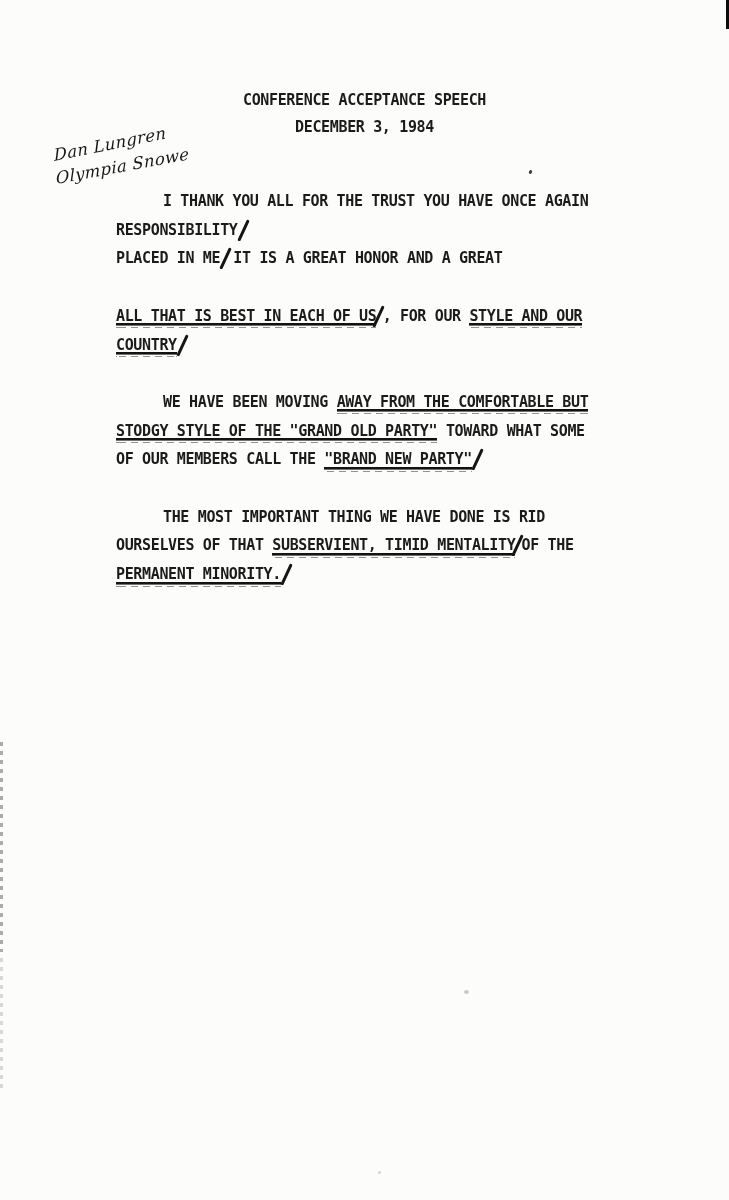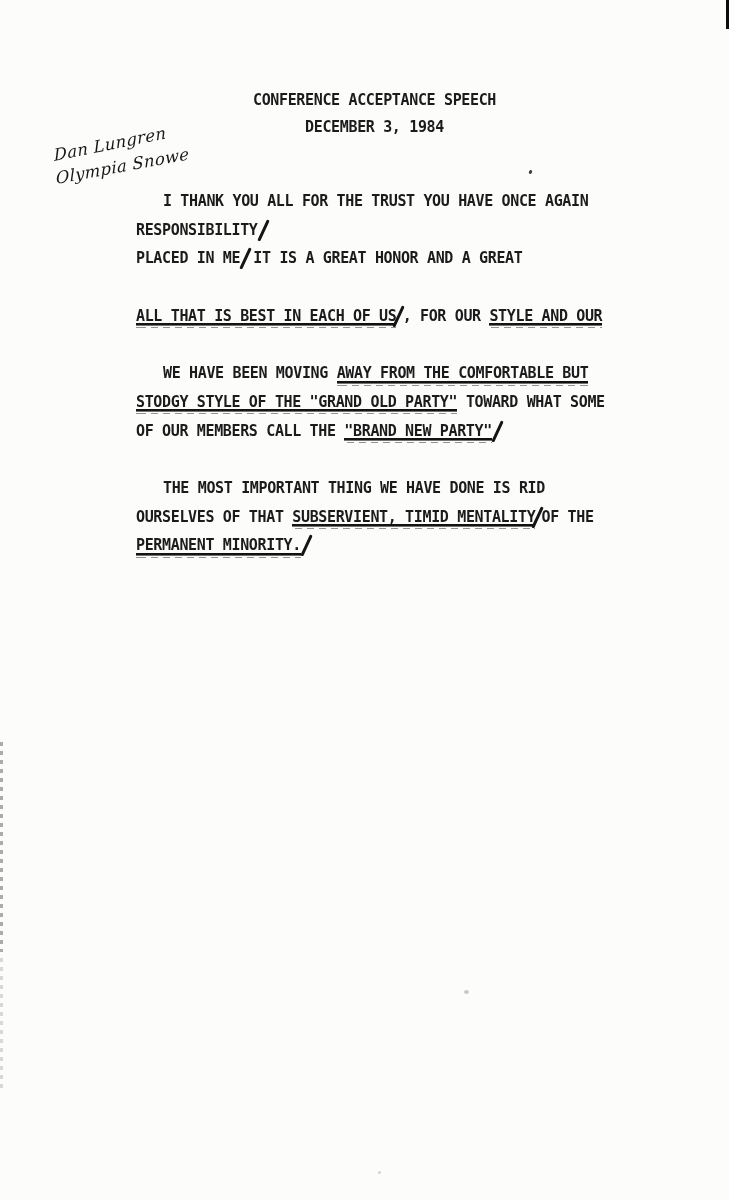--- a/index.html
+++ b/index.html
@@ -12,21 +12,21 @@
 
   
   .typed {
     font:bold 15px/28.7px "DejaVu Sans Mono", monospace;
     letter-spacing:-0.35px;
     color:#1b1b1b;
   }
   .title-block { position:absolute; top:87px; left:0; width:100%; text-align:center; line-height:27px; }
   .body-text   { position:absolute; top:187px; left:116px; width:520px; }
   .para + .para { margin-top:28.7px; }
-  .line { white-space:pre;padding-left:20px; }
+  .line { white-space:pre; }
   .indent { padding-left:47px; }
 
   
   .u {
     padding-bottom:6px;
     background-image:
       linear-gradient(91deg, #161616, #101010),
       repeating-linear-gradient(90deg, rgba(20,20,20,.45) 0 7px, rgba(20,20,20,0) 7px 12px);
     background-repeat:no-repeat, repeat-x;
     background-size:100% 2.6px, calc(100% - 4px) 1.3px;
@@ -94,20 +94,21 @@
   <div class="body-text typed">
 
     <div class="para">
       <div class="line indent"><span>I THANK YOU ALL FOR THE TRUST YOU HAVE ONCE AGAIN</span></div>
       <div class="line"><span>RESPONSIBILITY</span><span class="slash"></span></div>
       <div class="line"><span>PLACED IN ME</span><span class="slash"></span><span>IT IS A GREAT HONOR AND A GREAT</span></div>
     </div>
 
     <div class="para">
       <div class="line"><span class="u">ALL THAT IS BEST IN EACH OF US</span><span class="slash tight"></span><span>, FOR OUR </span><span class="u">STYLE AND OUR</span></div>
+      <div class="line"><span class="u">COUNTRY</span><span class="slash"></span></div>
     </div>
 
 
     <div class="para">
       <div class="line indent"><span>WE HAVE BEEN MOVING </span><span class="u">AWAY FROM THE COMFORTABLE BUT</span></div>
       <div class="line"><span class="u">STODGY STYLE OF THE "GRAND OLD PARTY"</span><span> TOWARD WHAT SOME</span></div>
       <div class="line"><span>OF OUR MEMBERS CALL THE </span><span class="u">"BRAND NEW PARTY"</span><span class="slash"></span></div>
     </div>
 
     <div class="para">

